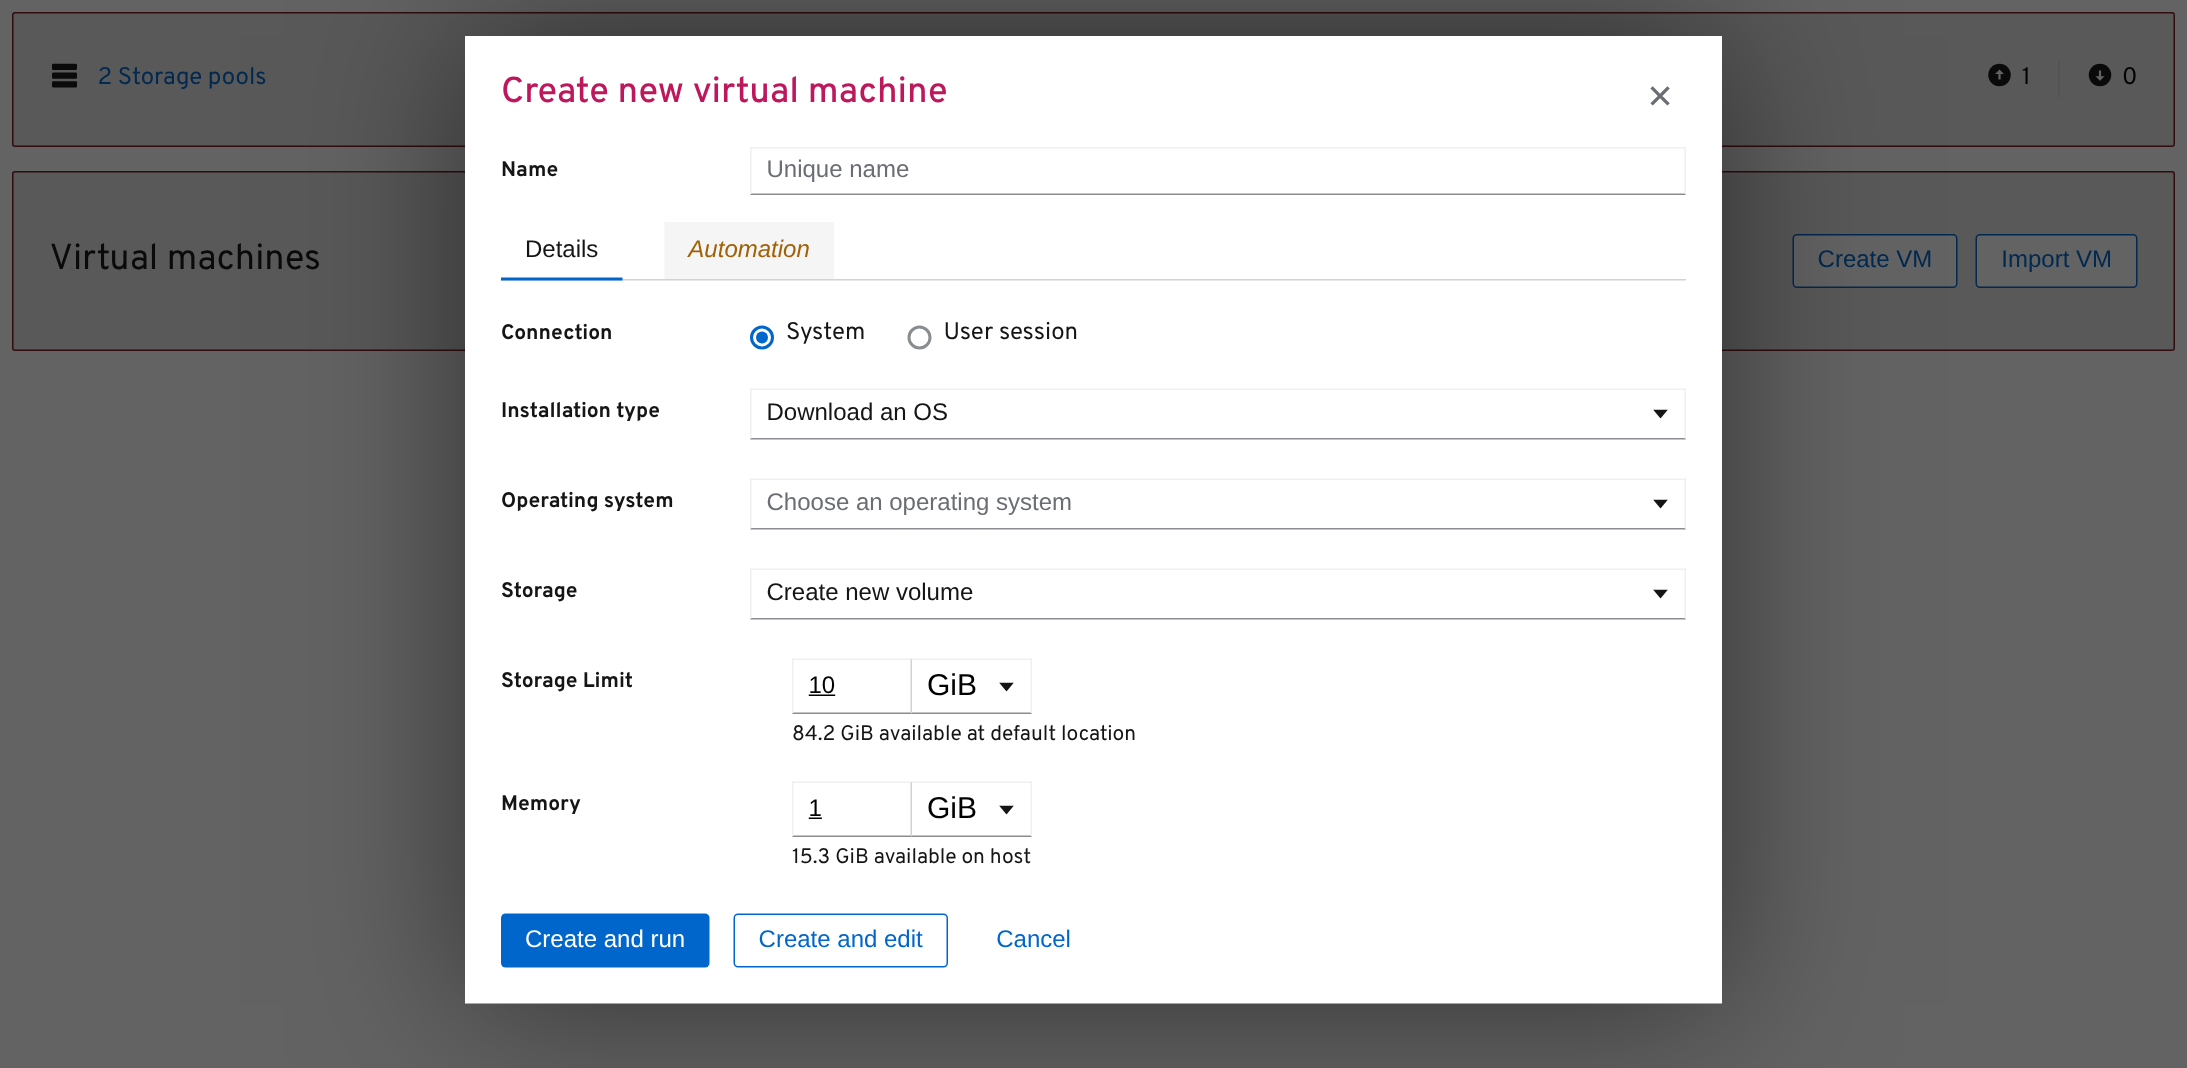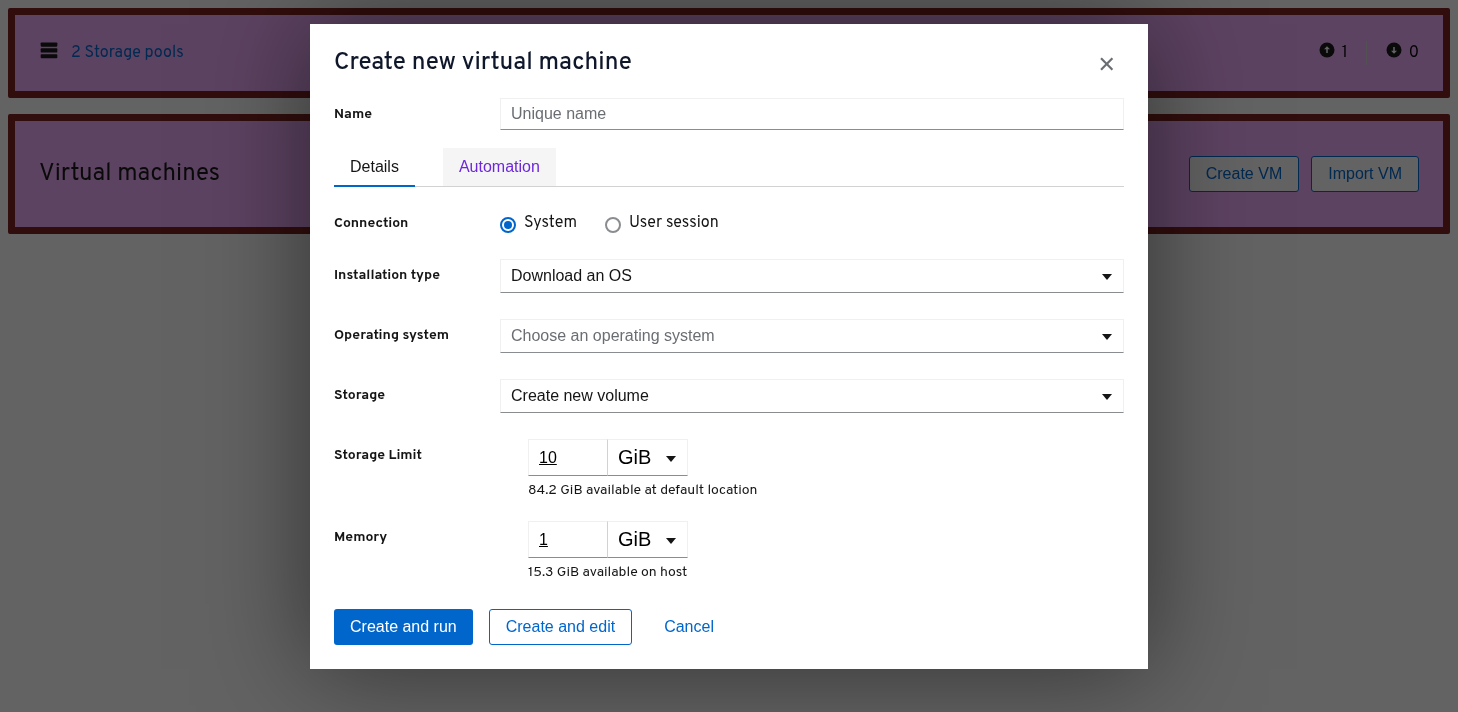--- a/index.html
+++ b/index.html
@@ -11,22 +11,22 @@
       height: 712px;
       overflow: hidden;
     }
     
     .bg-page {
       position: absolute; inset: 0;
       background: #fff;
       padding: 8px;
     }
     .card {
-      background: #f0abfc;
-      border: 7px solid #7f1d1d;
+      background: #e5e5e5;
+      border: 1px solid #7f1d1d;
       border-radius: 2px;
     }
     .top-card {
       display: flex;
       align-items: center;
       justify-content: space-between;
       padding: 16px 24px;
       margin-bottom: 16px;
       height: 90px;
     }
@@ -65,21 +65,21 @@
       width: 838px;
       background: #fff;
       box-shadow: 0 0 100px rgba(0,0,0,0.5);
       padding: 24px;
     }
     .modal-header {
       display: flex;
       justify-content: space-between;
       align-items: flex-start;
     }
-    .modal-title { font-size: 24px; font-weight: 500; color: #0f172a; }
+    .modal-title { font-size: 24px; font-weight: 500; color: #be185d; }
     .close-btn {
       background: none; border: none;
       font-size: 22px; color: #6a6e73;
       cursor: pointer;
       padding: 4px 8px;
     }
     .form { margin-top: 16px; }
     .form-row {
       display: flex;
       align-items: flex-start;
@@ -123,21 +123,22 @@
     }
     .tab.active::after {
       content: '';
       position: absolute;
       left: 0; right: 0; bottom: -1px;
       height: 2.5px;
       background: #06c;
     }
     .tab.inactive {
       background: #f5f5f5;
-      color: #6d28d9;
+      color: #a16207;
+      font-style: italic;
     }
     
     .radio-group { display: flex; gap: 28px; padding-top: 6px; }
     .radio-item { display: flex; align-items: flex-end; gap: 8px; font-size: 16px; color: #151515; cursor: pointer; }
     .radio-outer {
       width: 16px; height: 16px; border-radius: 50%;
       border: 2px solid #8a8d90;
       display: flex; align-items: center; justify-content: center;
     }
     .radio-outer.checked { border-color: #06c; }

